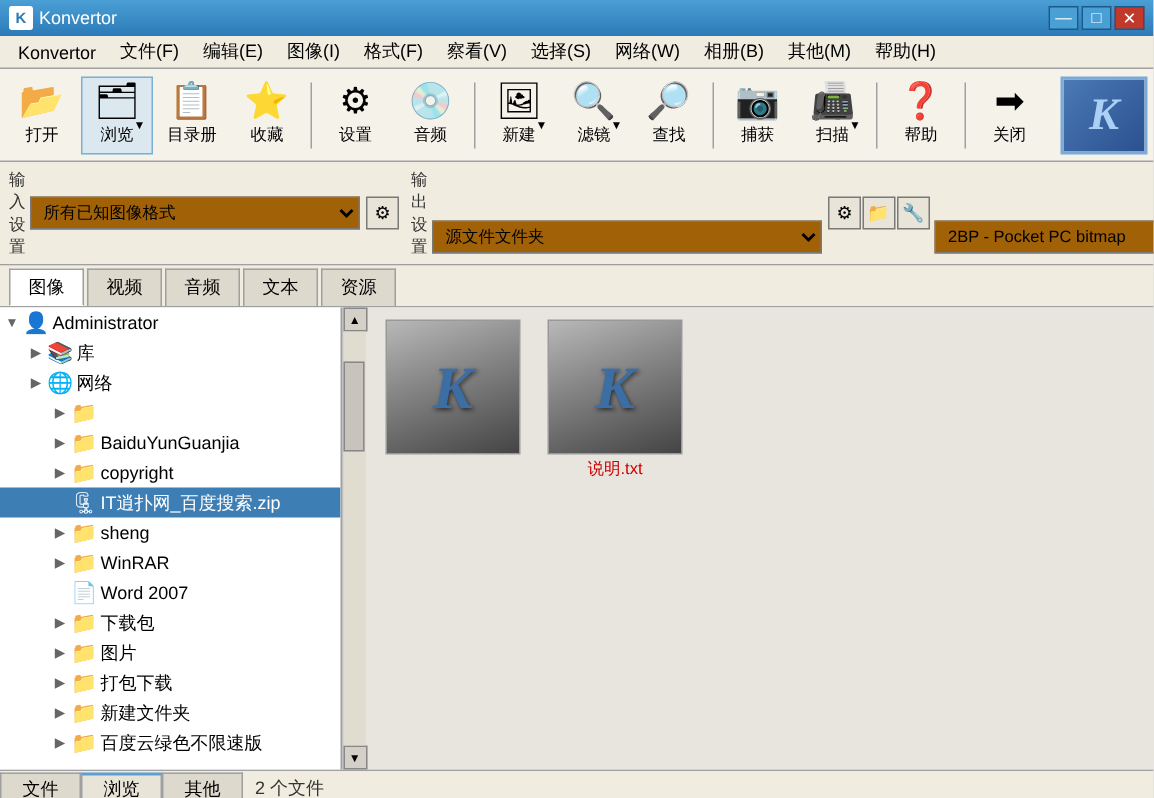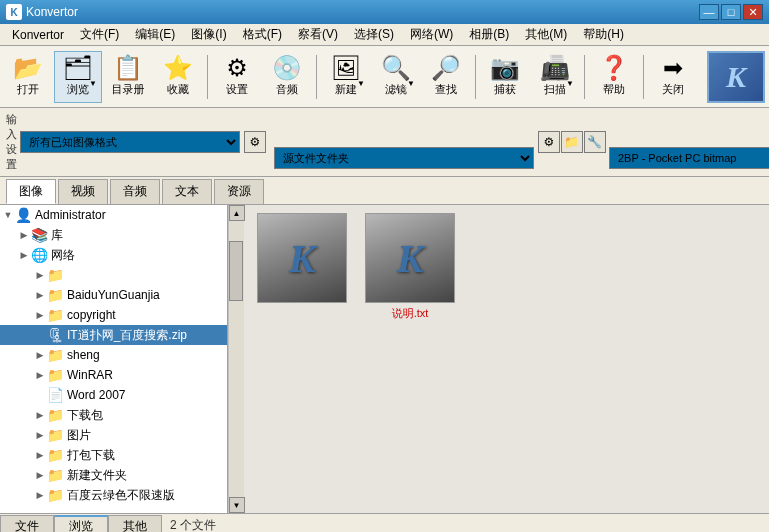--- a/index.html
+++ b/index.html
@@ -73,21 +73,21 @@
       padding: 4px 6px;
       display: flex;
       gap: 8px;
     }
     .settings-group { display: flex; flex-direction: row; gap: 3px; flex: 1; }
     .settings-label { font-size: 11px; color: #333; }
     .settings-row { display: flex; align-items: center; gap: 4px; }
     .settings-select {
       height: 22px;
       border: 1px solid #7a7a7a;
-      background: #0369a1;
+      background: #a16207;
       font-size: 11px;
       padding: 0 4px;
       cursor: pointer;
     }
     .settings-select-wide { width: 220px; }
     .settings-select-medium { width: 260px; margin-top: 32px; }
     .settings-icon-btn {
       width: 22px;
       height: 22px;
       background: #e8e4d8;
@@ -354,20 +354,21 @@
   <div class="settings-group">
     <span class="settings-label">输入设置</span>
     <div class="settings-row">
       <select class="settings-select settings-select-wide">
         <option>所有已知图像格式</option>
       </select>
       <button class="settings-icon-btn">⚙</button>
     </div>
   </div>
   <div class="settings-group">
+    <span class="settings-label">输出设置</span>
     <div class="settings-row">
       <select class="settings-select settings-select-medium">
         <option>源文件文件夹</option>
       </select>
       <div class="icon-cluster">
         <button class="settings-icon-btn">⚙</button>
         <button class="settings-icon-btn">📁</button>
         <button class="settings-icon-btn" style="color:#888;">🔧</button>
       </div>
     </div>

